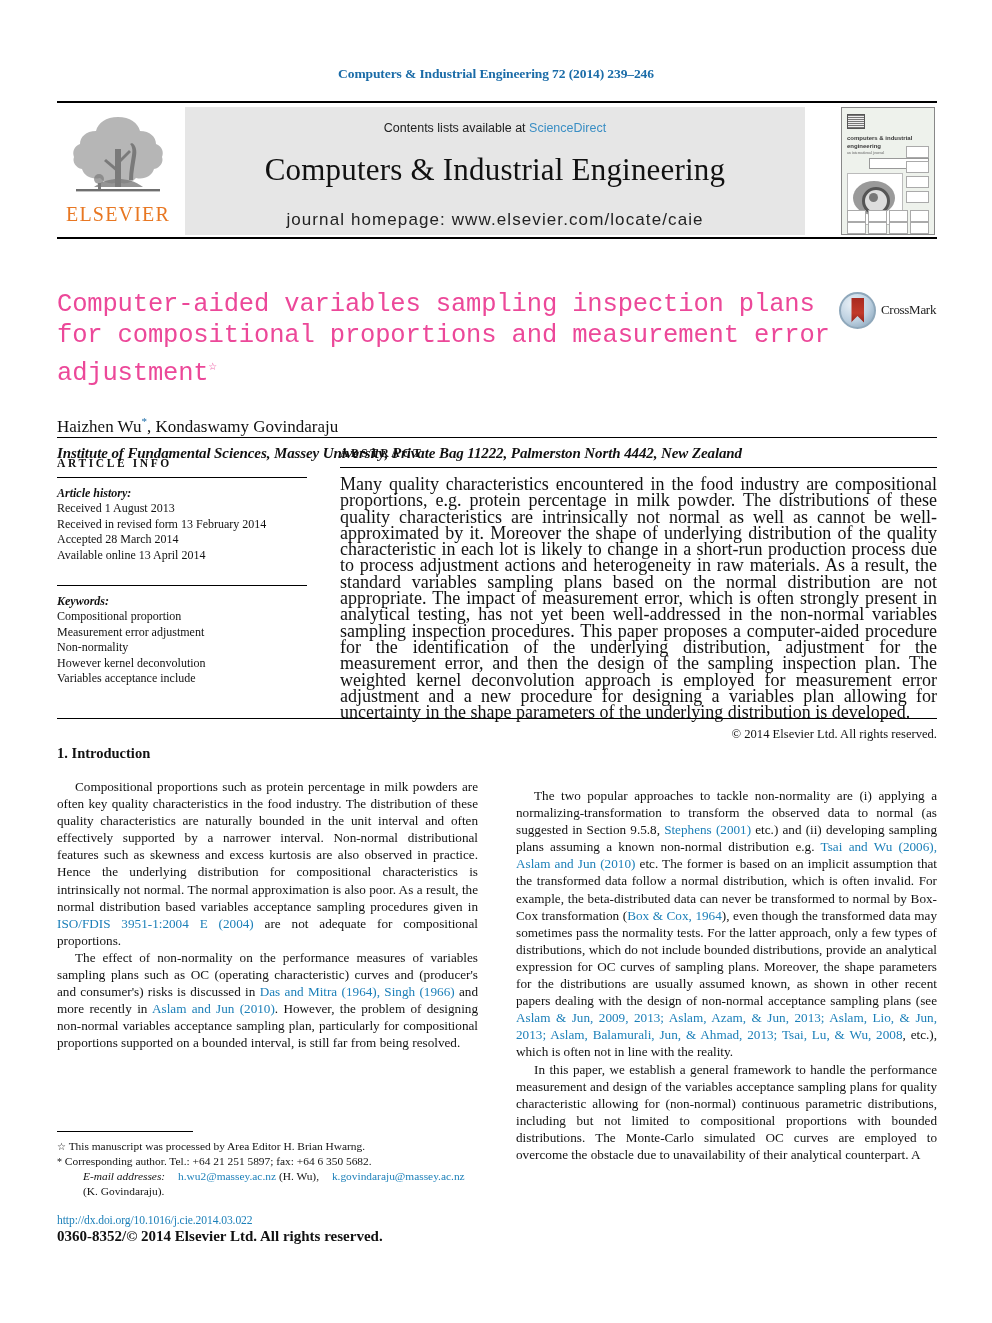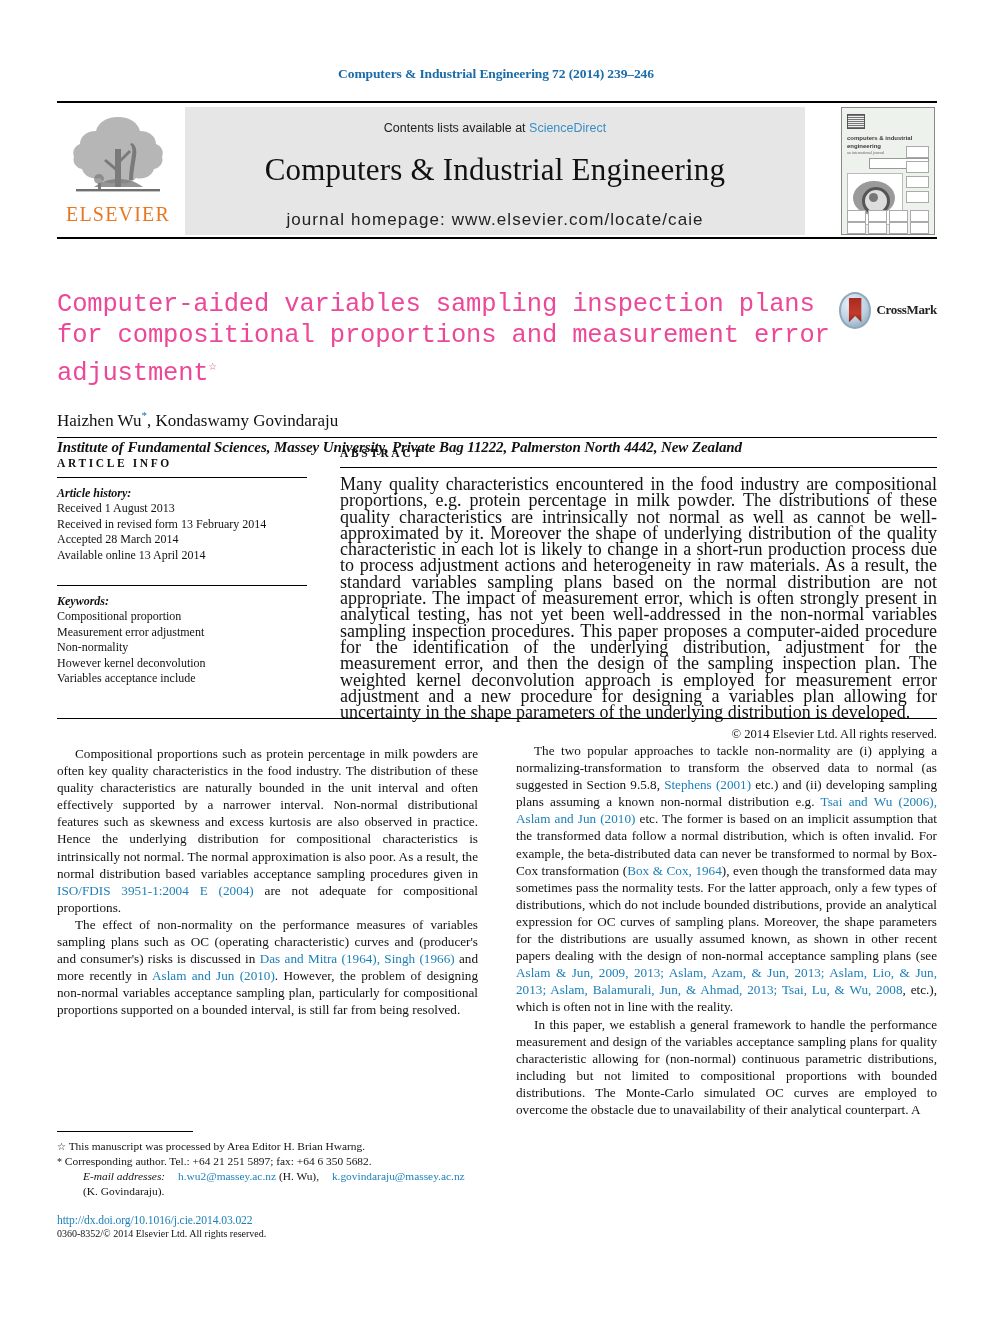--- a/index.html
+++ b/index.html
@@ -162,21 +162,21 @@
     line-height: 31px;
     color: #ec4899;
     margin: 0;
     font-weight: normal;
     letter-spacing: -0.15px;
   }
   .star-note { font-size: 14px; vertical-align: super; }
   .authors {
     font-family: "Liberation Serif", serif;
     font-size: 17px;
-    margin-top: 20px;
+    margin-top: 26px;
     color: #111;
   }
   .aff-star { color: #1b6ca8; vertical-align: super; font-size: 11px; }
   .affiliation {
     font-family: "Liberation Serif", serif;
     font-style: italic;
     font-weight: bold;
     font-size: 15px;
     margin-top: 9px;
     color: #111;
@@ -200,21 +200,21 @@
     box-sizing: border-box;
   }
   .cm-ribbon {
     position: absolute; left: 50%; top: 4px; transform: translateX(-50%);
     width: 13px; height: 25px;
     background: linear-gradient(180deg,#a82a20 0%, #c23a2a 60%, #8f221a 100%);
     clip-path: polygon(0 0, 100% 0, 100% 100%, 50% 74%, 0 100%);
   }
   .cm-text {
     font-family: "Liberation Serif", serif;
-    font-weight: bold;
+    font-weight: normal;
     font-size: 13px;
     color: #222;
     letter-spacing: -0.3px;
   }
 
   
   .rule-full {
     position: absolute;
     left: 57px;
     width: 880px;
@@ -271,21 +271,21 @@
 
   
   .body-left {
     position: absolute;
     top: 745px;
     left: 57px;
     width: 421px;
   }
   .body-right {
     position: absolute;
-    top: 742px;
+    top: 787px;
     left: 516px;
     width: 421px;
   }
   h2.section-title {
     font-family: "Liberation Serif", serif;
     font-size: 14.5px;
     font-weight: bold;
     margin: 0 0 16px 0;
     color: #111;
   }
@@ -329,22 +329,22 @@
     left: 57px;
     top: 1214px;
     width: 450px;
   }
   .doi-line {
     font-size: 11.6px;
     color: #1b7fb8;
     letter-spacing: -0.1px;
   }
   .issn-line {
-    font-size: 10px;
-    font-weight: normal;
+    font-size: 15px;
+    font-weight: bold;
     color: #111;
     margin-top: 1px;
   }
 </style>
 </head>
 <body>
 
 <div class="page">
 
   <div class="running-head">Computers &amp; Industrial Engineering 72 (2014) 239–246</div>
@@ -450,20 +450,21 @@
   </div>
 
   <div class="abs-col">
     <div class="sec-label">ABSTRACT</div>
     <div class="thin-rule"></div>
     <div class="abstract-text">Many quality characteristics encountered in the food industry are compositional proportions, e.g. protein percentage in milk powder. The distributions of these quality characteristics are intrinsically not normal as well as cannot be well-approximated by it. Moreover the shape of underlying distribution of the quality characteristic in each lot is likely to change in a short-run production process due to process adjustment actions and heterogeneity in raw materials. As a result, the standard variables sampling plans based on the normal distribution are not appropriate. The impact of measurement error, which is often strongly present in analytical testing, has not yet been well-addressed in the non-normal variables sampling inspection procedures. This paper proposes a computer-aided procedure for the identification of the underlying distribution, adjustment for the measurement error, and then the design of the sampling inspection plan. The weighted kernel deconvolution approach is employed for measurement error adjustment and a new procedure for designing a variables plan allowing for uncertainty in the shape parameters of the underlying distribution is developed.</div>
     <div class="copyright">© 2014 Elsevier Ltd. All rights reserved.</div>
   </div>
 
   <div class="body-left">
+    <h2 class="section-title">1. Introduction</h2>
     <p class="body-par"><span>Compositional proportions such as protein percentage in milk powders are often key quality characteristics in the food industry. The distribution of these quality characteristics are naturally bounded in the unit interval and often effectively supported by a narrower interval. Non-normal distributional features such as skewness and excess kurtosis are also observed in practice. Hence the underlying distribution for compositional characteristics is intrinsically not normal. The normal approximation is also poor. As a result, the normal distribution based variables acceptance sampling procedures given in </span><span class="ref">ISO/FDIS 3951-1:2004 E (2004)</span><span> are not adequate for compositional proportions.</span></p>
     <p class="body-par"><span>The effect of non-normality on the performance measures of variables sampling plans such as OC (operating characteristic) curves and (producer's and consumer's) risks is discussed in </span><span class="ref">Das and Mitra (1964), Singh (1966)</span><span> and more recently in </span><span class="ref">Aslam and Jun (2010)</span><span>. However, the problem of designing non-normal variables acceptance sampling plan, particularly for compositional proportions supported on a bounded interval, is still far from being resolved.</span></p>
   </div>
 
   <div class="body-right">
     <p class="body-par"><span>The two popular approaches to tackle non-normality are (i) applying a normalizing-transformation to transform the observed data to normal (as suggested in Section 9.5.8, </span><span class="ref">Stephens (2001)</span><span> etc.) and (ii) developing sampling plans assuming a known non-normal distribution e.g. </span><span class="ref">Tsai and Wu (2006), Aslam and Jun (2010)</span><span> etc. The former is based on an implicit assumption that the transformed data follow a normal distribution, which is often invalid. For example, the beta-distributed data can never be transformed to normal by Box-Cox transformation (</span><span class="ref">Box &amp; Cox, 1964</span><span>), even though the transformed data may sometimes pass the normality tests. For the latter approach, only a few types of distributions, which do not include bounded distributions, provide an analytical expression for OC curves of sampling plans. Moreover, the shape parameters for the distributions are usually assumed known, as shown in other recent papers dealing with the design of non-normal acceptance sampling plans (see </span><span class="ref">Aslam &amp; Jun, 2009, 2013; Aslam, Azam, &amp; Jun, 2013; Aslam, Lio, &amp; Jun, 2013; Aslam, Balamurali, Jun, &amp; Ahmad, 2013; Tsai, Lu, &amp; Wu, 2008</span><span>, etc.), which is often not in line with the reality.</span></p>
     <p class="body-par"><span>In this paper, we establish a general framework to handle the performance measurement and design of the variables acceptance sampling plans for quality characteristic allowing for (non-normal) continuous parametric distributions, including but not limited to compositional proportions with bounded distributions. The Monte-Carlo simulated OC curves are employed to overcome the obstacle due to unavailability of their analytical counterpart. A</span></p>
   </div>
 
   <div class="footnote-zone">

